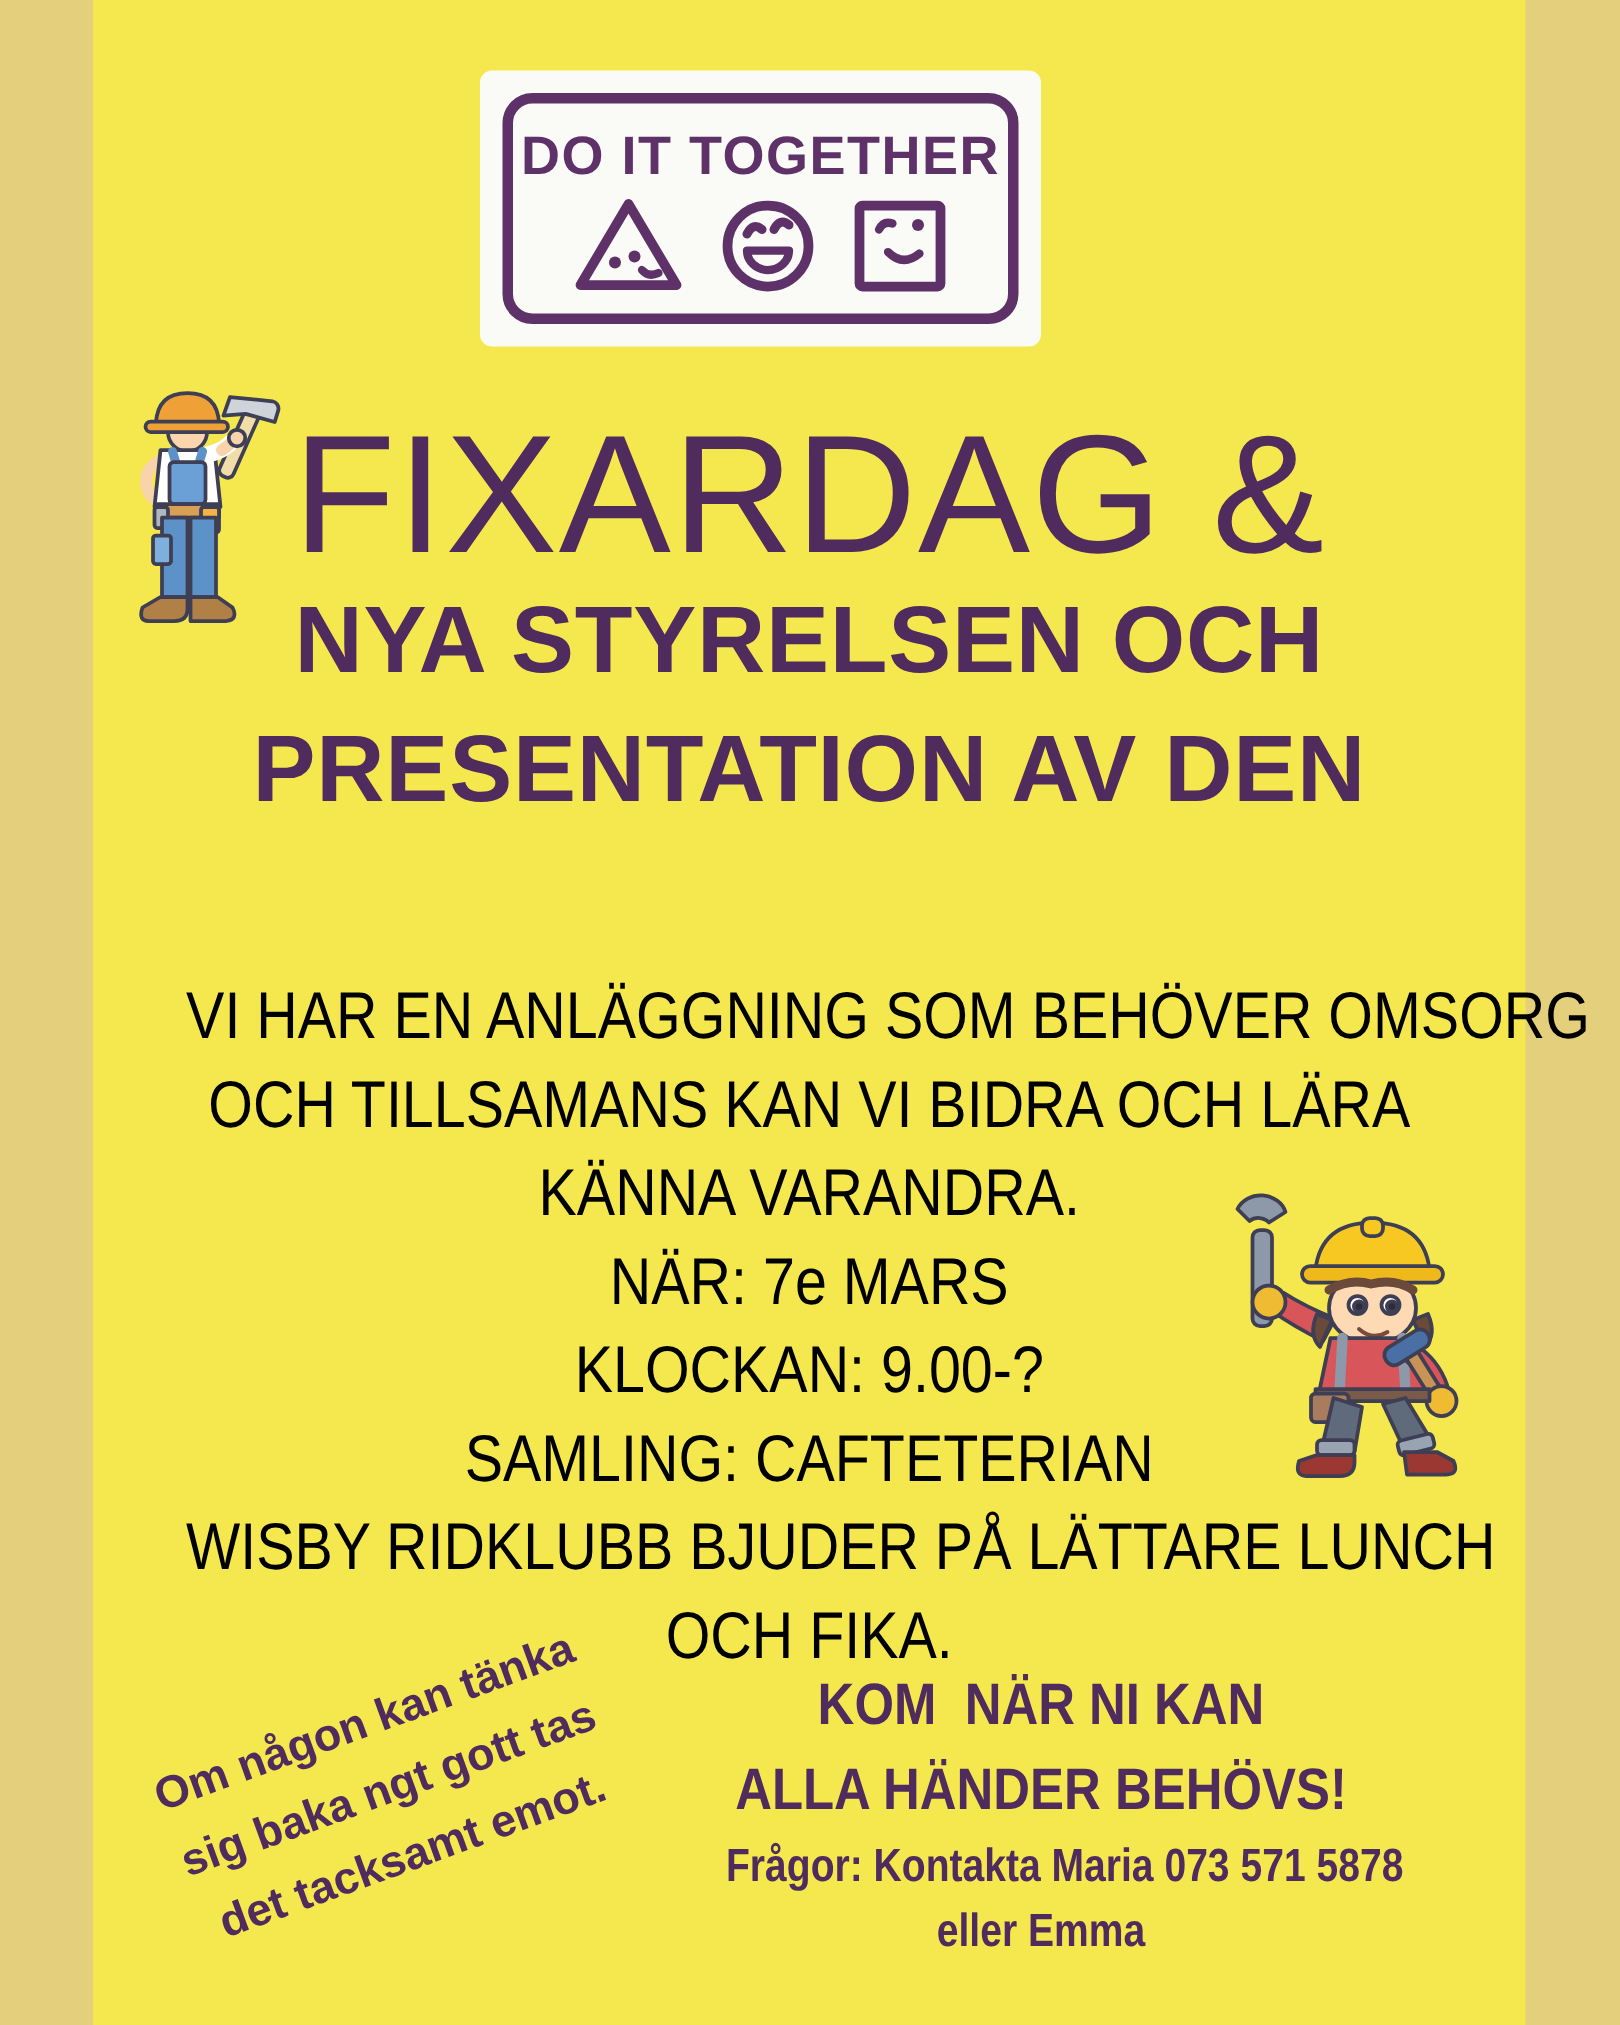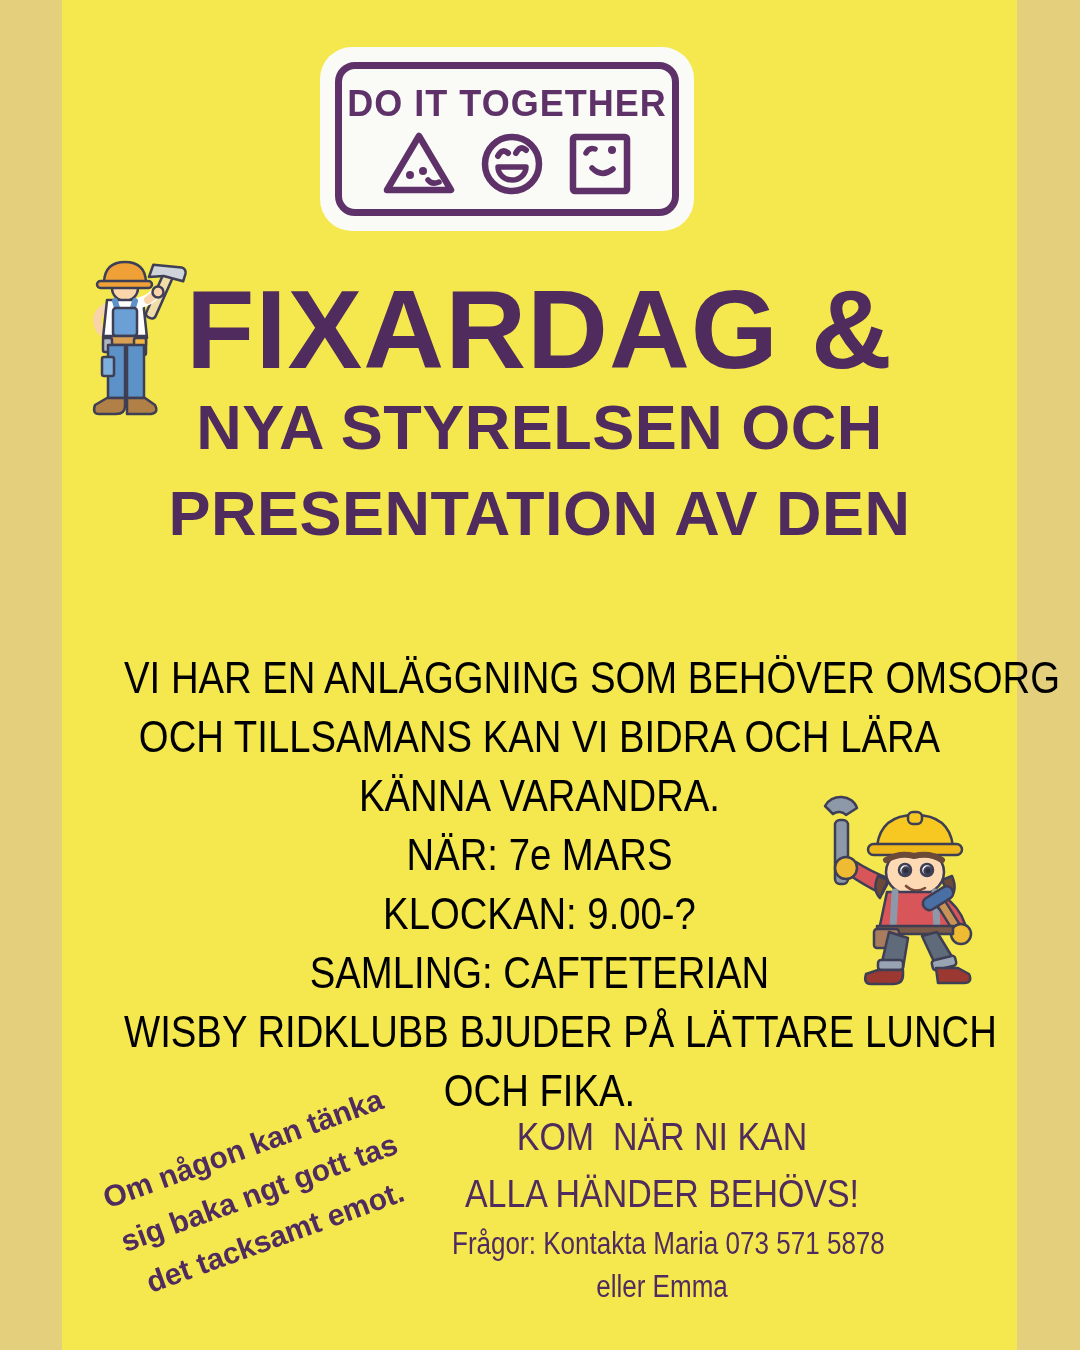--- a/index.html
+++ b/index.html
@@ -12,38 +12,38 @@
     color:var(--purple,#4f2b5e);
     margin:0 auto;
   }
   .strip{position:absolute;top:0;bottom:0;width:62px;background:var(--side_strip,#e3cf7c);}
   .strip-left{left:0;}
   .strip-right{right:0;width:63px;}
 
   
   .logo-box{
     position:absolute;left:320px;top:47px;width:374px;height:184px;
-    background:var(--box_bg,#fafaf7);border-radius:32px;
+    background:var(--box_bg,#fafaf7);border-radius:8px;
     padding:15px;box-sizing:border-box;
   }
   .logo-frame{
     height:100%;box-sizing:border-box;
     border:7px solid var(--purple_logo,#5e3269);border-radius:20px;
     display:flex;flex-direction:column;align-items:center;justify-content:center;
   }
   .logo-title{
     font-weight:bold;font-size:36px;letter-spacing:1px;
     color:var(--purple_logo,#5e3269);line-height:40px;margin-top:2px;
   }
   .logo-shapes{display:flex;align-items:flex-end;gap:24px;margin-top:6px;}
   .logo-shapes svg{display:block;}
 
   
   .title-block{position:absolute;left:62px;right:63px;top:276px;text-align:center;}
-  .title-main{font-size:112px;font-weight:bold;line-height:108px;letter-spacing:1px;}
+  .title-main{font-size:112px;font-weight:normal;line-height:108px;letter-spacing:1px;}
   .title-sub{font-size:63px;font-weight:bold;line-height:86px;letter-spacing:0.5px;}
   .title-block .title-sub:first-of-type{margin-top:2px;}
 
   
   .details{position:absolute;left:62px;right:63px;top:648px;text-align:center;color:#000000;}
   .details .line{
     font-size:44px;line-height:59px;font-weight:400;
     transform:scaleX(0.87);transform-origin:50% 50%;white-space:pre;
   }
 
@@ -53,21 +53,21 @@
 
   
   .note{
     position:absolute;left:44px;top:1122px;width:430px;
     transform:rotate(-20deg);transform-origin:50% 50%;
     text-align:center;font-weight:bold;font-size:30px;line-height:47px;
     color:#4f2b5e;
   }
 
   
-  .cta{position:absolute;left:412px;top:1108px;width:500px;text-align:center;font-weight:normal;}
+  .cta{position:absolute;left:444px;top:1108px;width:500px;text-align:center;font-weight:bold;}
   .cta-line{font-size:39px;line-height:57px;white-space:pre;transform:scaleX(0.87);transform-origin:50% 50%;}
   .contact-line{font-size:31px;line-height:43px;white-space:pre;transform:scaleX(0.84);transform-origin:50% 50%;}
   .contact-line:first-of-type{margin-top:5px;}
 </style>
 </head>
 <body>
 
 <div class="poster">
 
   <div class="strip strip-left"></div>

